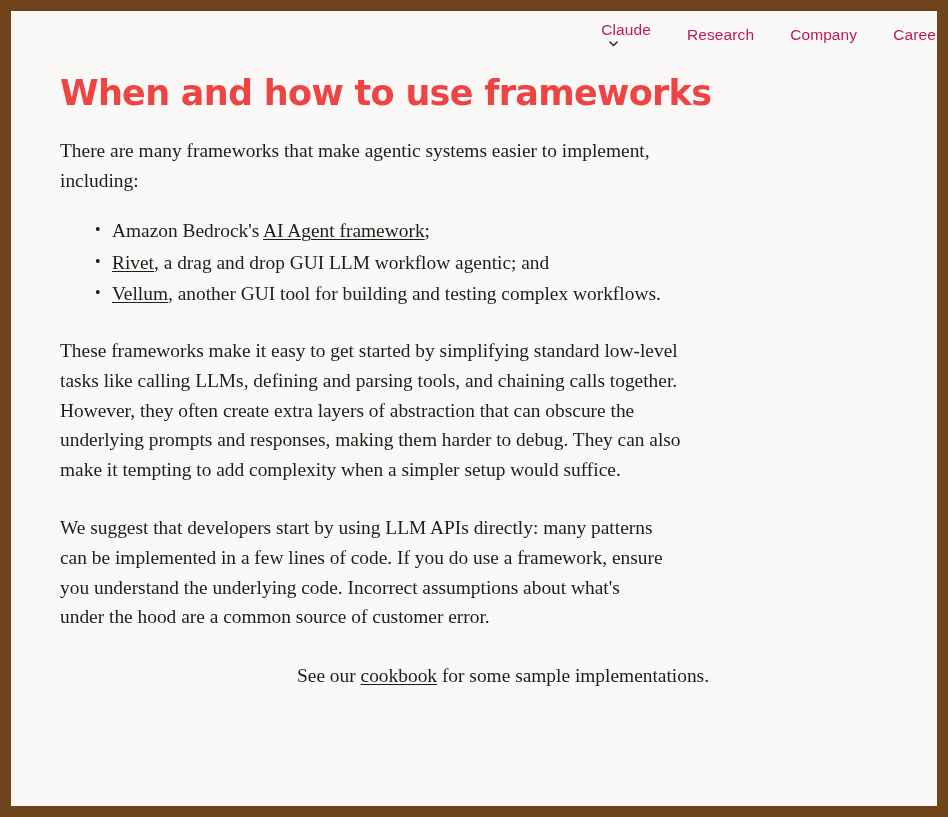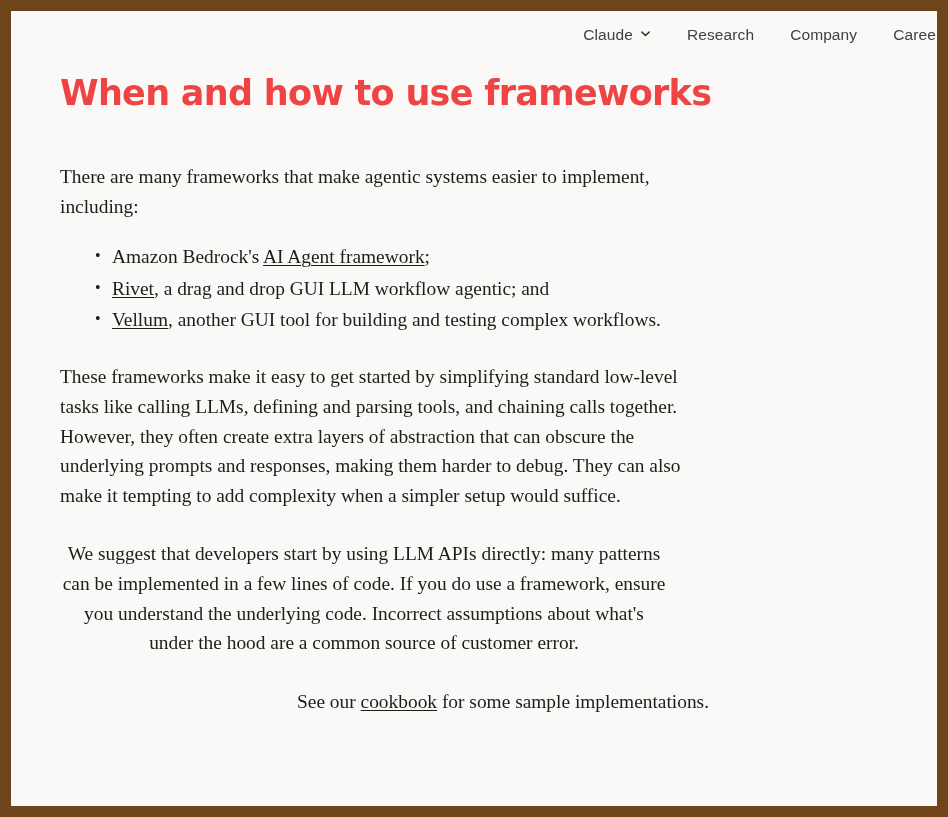--- a/index.html
+++ b/index.html
@@ -32,27 +32,28 @@
     height: 48px;
     display: flex;
     justify-content: flex-end;
     align-items: center;
     box-sizing: border-box;
     padding-right: 0px;
   }
   .nav-item {
     font-family: "Liberation Sans", "DejaVu Sans", sans-serif;
     font-size: 15.5px;
-    color: #404040;
+    color: #be185d;
     letter-spacing: 0.1px;
     margin-left: 36px;
     white-space: nowrap;
     display: flex;
     cursor: pointer;
     line-height: 1;
+    flex-direction: column;
   }
   .nav-item:first-child { margin-left: 0; }
   .nav-item.last { margin-right: -12px; }
   .chevron {
     display: inline-block;
     margin-left: 7px;
     width: 11px;
     height: 11px;
     position: relative;
     top: 1px;
@@ -78,23 +79,23 @@
     white-space: nowrap;
   }
   p.body-text {
     font-family: "Liberation Serif", "DejaVu Serif", serif;
     font-size: 19.4px;
     color: #1f1d1a;
     line-height: 29.6px;
     margin: 0;
     padding: 0 0 0 11px;
   }
-  p.para-1 { margin-top: 48px; width: 600px; }
+  p.para-1 { margin-top: 22px; width: 600px; }
   p.para-2 { margin-top: 29px; width: 628px; }
-  p.para-3 { margin-top: 29px; width: 608px; text-align: center; }
+  p.para-3 { margin-top: 29px; width: 608px; }
   p.para-4 { margin-top: 29px; text-align: right; }
 
   ul.link-list {
     margin: 22px 0 0 0;
     padding: 0 0 0 46px;
     list-style: none;
     width: 580px;
   }
   ul.link-list li {
     font-family: "Liberation Serif", "DejaVu Serif", serif;

